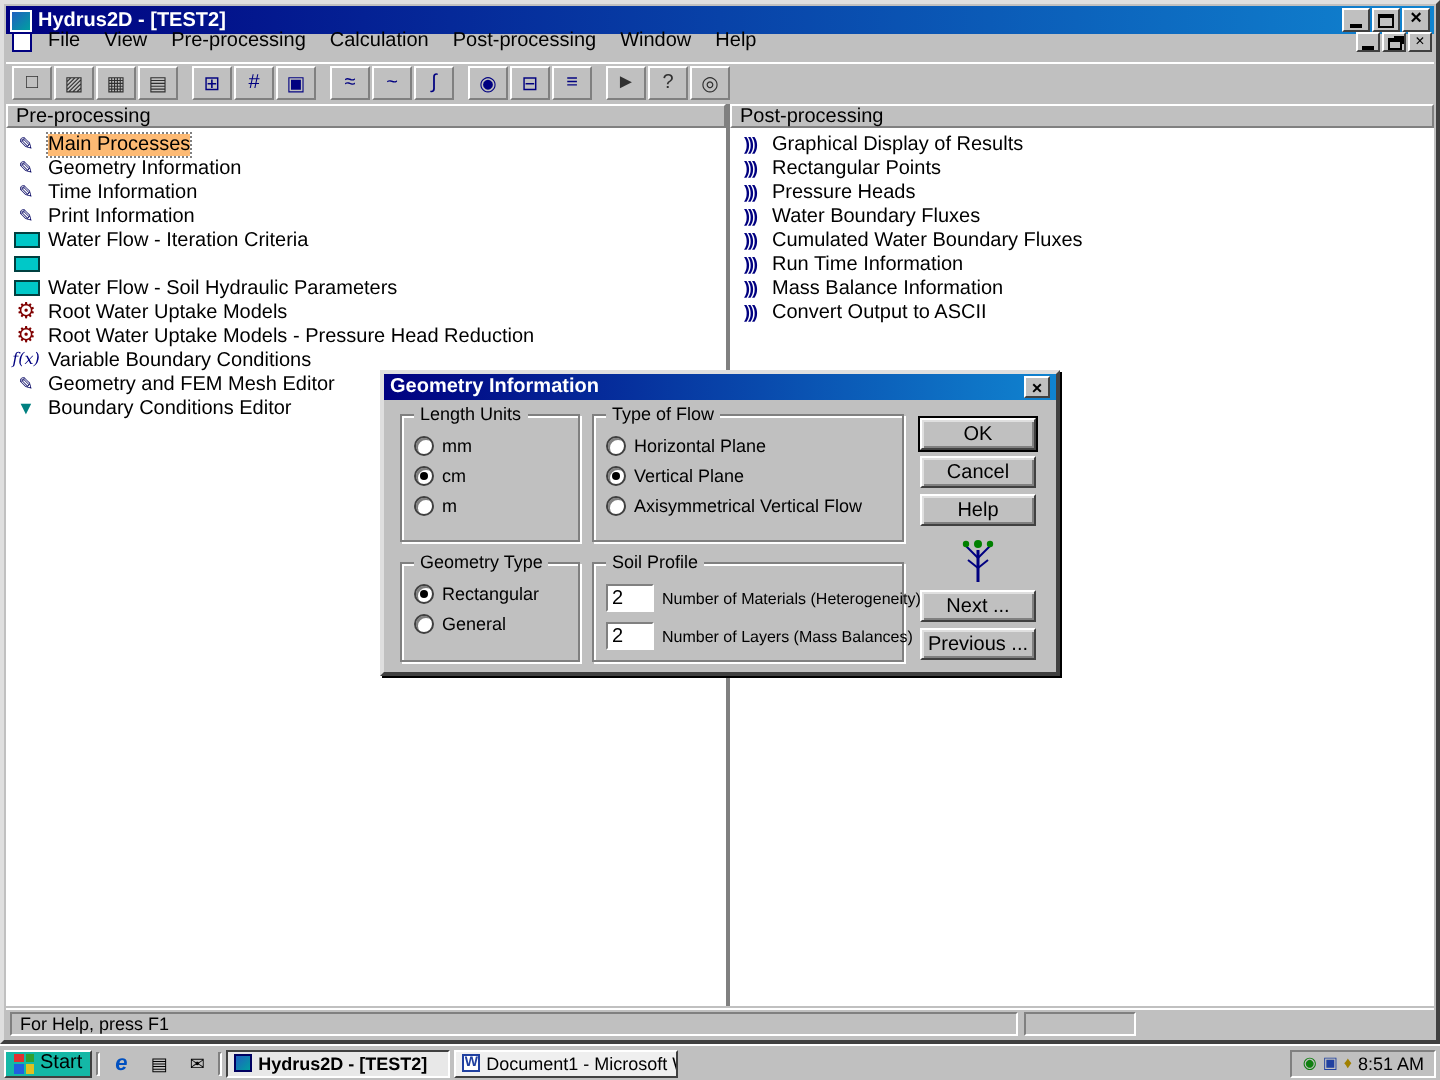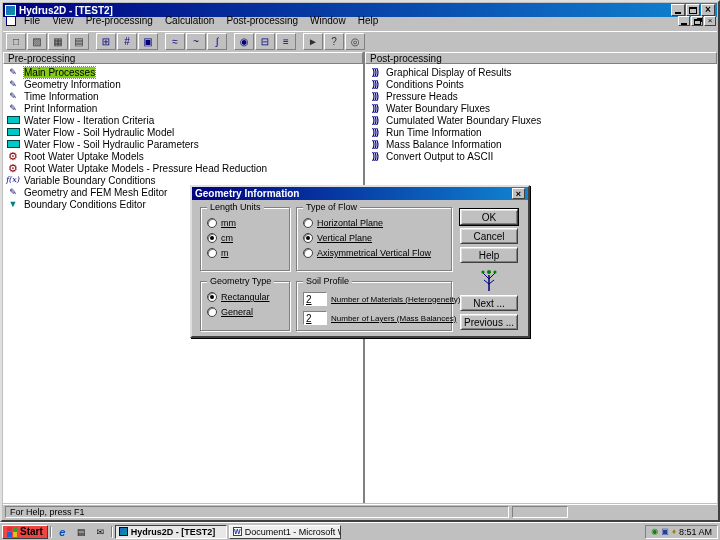--- a/index.html
+++ b/index.html
@@ -38,21 +38,21 @@
 
   
   .client { position:absolute; left:1px; top:50px; right:1px; bottom:17px; background:#fff; display:flex; }
   .panel { display:flex; flex-direction:column; }
   .panel.left { width:360px; }
   .panel.right { flex:1; }
   .phead { height:12px; background:#c0c0c0; border:1px solid; border-color:#fff #808080 #808080 #fff;
            display:flex; align-items:center; padding:0 4px; font-size:10px; }
   .list { flex:1; background:#fff; padding-top:2px; overflow:hidden; }
   .row { height:12px; display:flex; align-items:center; gap:3px; padding-left:2px; font-size:10px; white-space:nowrap; }
-  .row.sel .lbl { background:#84cc16; outline:1px dotted #808080; }
+  .row.sel .lbl { background:#fdba74; outline:1px dotted #808080; }
   .icon { width:16px; min-width:16px; text-align:center; font-size:9px; line-height:1; display:inline-flex; justify-content:center; align-items:center; }
   .i-pencil::before { content:"✎"; color:#000060; }
   .i-bar::before { content:""; display:inline-block; width:11px; height:6px; background:#00c8c8; border:1px solid #004040; }
   .i-gear::before { content:"⚙"; color:#800000; font-size:11px; }
   .i-fx::before { content:"f(x)"; font-style:italic; font-size:8px; color:#000080; font-family:"DejaVu Serif", serif; }
   .i-funnel::before { content:"▼"; color:#008080; }
   .i-chart::before { content:")))"; font-weight:bold; color:#000080; letter-spacing:-1px; font-size:9px; }
   .vdivider { width:2px; background:#808080; }
 
   .statusbar { position:absolute; left:1px; right:1px; bottom:1px; height:15px; background:#c0c0c0;
@@ -64,40 +64,40 @@
 
   
   .dialog { position:absolute; left:190px; top:185px; width:340px; height:153px; background:#c0c0c0;
             border:2px solid; border-color:#dfdfdf #404040 #404040 #dfdfdf; box-shadow:1px 1px 0 #000; }
   .dtitle { height:13px; background:linear-gradient(90deg,#000080,#1084d0); color:#fff; font-weight:bold;
             font-size:10px; display:flex; align-items:center; padding:0 3px; }
   .dclose { margin-left:auto; width:13px; height:11px; background:#c0c0c0; color:#000; border:1px solid;
             border-color:#fff #404040 #404040 #fff; display:flex; align-items:center; justify-content:center;
             font-size:9px; font-weight:bold; }
   .group { position:absolute; border:1px solid #808080; box-shadow:inset 1px 1px 0 #fff, 1px 1px 0 #fff;
-           padding:10px 16px 4px 6px; display:flex; flex-direction:column; gap:5px;text-decoration:underline; }
+           padding:10px 16px 4px 6px; display:flex; flex-direction:column; gap:5px; }
   .glabel { position:absolute; top:-6px; left:6px; background:#c0c0c0; padding:0 3px; font-size:9px; white-space:nowrap; }
   .ropt { display:flex; align-items:center; gap:4px; font-size:9px; white-space:nowrap; }
   .rb { width:10px; height:10px; min-width:10px; border-radius:50%; background:#fff; border:1px solid #404040;
         box-shadow:inset 1px 1px 0 #808080; position:relative; }
   .rb.on::after { content:""; position:absolute; inset:2px; background:#000; border-radius:50%; }
   .frow { display:flex; align-items:center; gap:4px; font-size:8px; white-space:nowrap; }
   .num-input { width:24px; height:14px; border:1px solid; border-color:#808080 #fff #fff #808080;
                background:#fff; font-size:10px; padding:0 2px; }
   .dbtn { position:absolute; left:268px; width:58px; height:16px; background:#c0c0c0; border:1px solid;
           border-color:#fff #404040 #404040 #fff; box-shadow:inset 1px 1px 0 #dfdfdf, inset -1px -1px 0 #808080;
           display:flex; align-items:center; justify-content:center; font-size:10px; }
   .dbtn.default { outline:1px solid #000; }
   .dgraphic { position:absolute; left:284px; top:80px; width:26px; height:26px; }
 
   
   .taskbar { position:absolute; left:0; right:0; bottom:0; height:18px; background:#c0c0c0;
              border-top:1px solid #fff; display:flex; align-items:center; gap:2px; padding:1px 2px; }
-  .startbtn { height:14px; display:flex; align-items:center; gap:3px; padding:0 4px; font-weight:bold;
-              font-size:10px; background:#ef4444; border:1px solid; border-color:#fff #404040 #404040 #fff; }
+  .startbtn { height:14px; display:flex; align-items:center; gap:3px; padding:0 4px; font-weight:normal;
+              font-size:10px; background:#14b8a6; border:1px solid; border-color:#fff #404040 #404040 #fff; }
   .winlogo { width:10px; height:10px; display:grid; grid-template-columns:1fr 1fr; grid-template-rows:1fr 1fr; gap:1px; }
   .winlogo span:nth-child(1){background:#e03030;} .winlogo span:nth-child(2){background:#30a030;}
   .winlogo span:nth-child(3){background:#2060e0;} .winlogo span:nth-child(4){background:#e0c020;}
   .tdiv { width:2px; height:12px; border:1px solid; border-color:#808080 #fff #fff #808080; }
   .ql { width:17px; height:14px; display:flex; align-items:center; justify-content:center; font-size:9px; }
   .ql.e { color:#0050c0; font-weight:bold; font-style:italic; font-size:11px; }
   .taskbtn { width:112px; height:14px; display:flex; align-items:center; gap:3px; padding:0 3px; font-size:9px;
              border:1px solid; border-color:#fff #404040 #404040 #fff; overflow:hidden; white-space:nowrap; }
   .taskbtn.active { border-color:#404040 #fff #fff #404040; background:#e8e8e8; font-weight:bold; }
   .tico { width:9px; height:9px; min-width:9px; }
@@ -188,21 +188,20 @@
           <div class="row">
             <span class="icon i-pencil"></span>
             <span class="lbl">Print Information</span>
           </div>
           <div class="row">
             <span class="icon i-bar"></span>
             <span class="lbl">Water Flow - Iteration Criteria</span>
           </div>
           <div class="row">
             <span class="icon i-bar"></span>
-            <span class="lbl">Water Flow - Soil Hydraulic Model</span>
           </div>
           <div class="row">
             <span class="icon i-bar"></span>
             <span class="lbl">Water Flow - Soil Hydraulic Parameters</span>
           </div>
           <div class="row">
             <span class="icon i-gear"></span>
             <span class="lbl">Root Water Uptake Models</span>
           </div>
           <div class="row">
@@ -228,21 +227,21 @@
 
       <div class="panel right">
         <div class="phead">Post-processing</div>
         <div class="list">
           <div class="row">
             <span class="icon i-chart"></span>
             <span class="lbl">Graphical Display of Results</span>
           </div>
           <div class="row">
             <span class="icon i-chart"></span>
-            <span class="lbl">Conditions Points</span>
+            <span class="lbl">Rectangular Points</span>
           </div>
           <div class="row">
             <span class="icon i-chart"></span>
             <span class="lbl">Pressure Heads</span>
           </div>
           <div class="row">
             <span class="icon i-chart"></span>
             <span class="lbl">Water Boundary Fluxes</span>
           </div>
           <div class="row">

